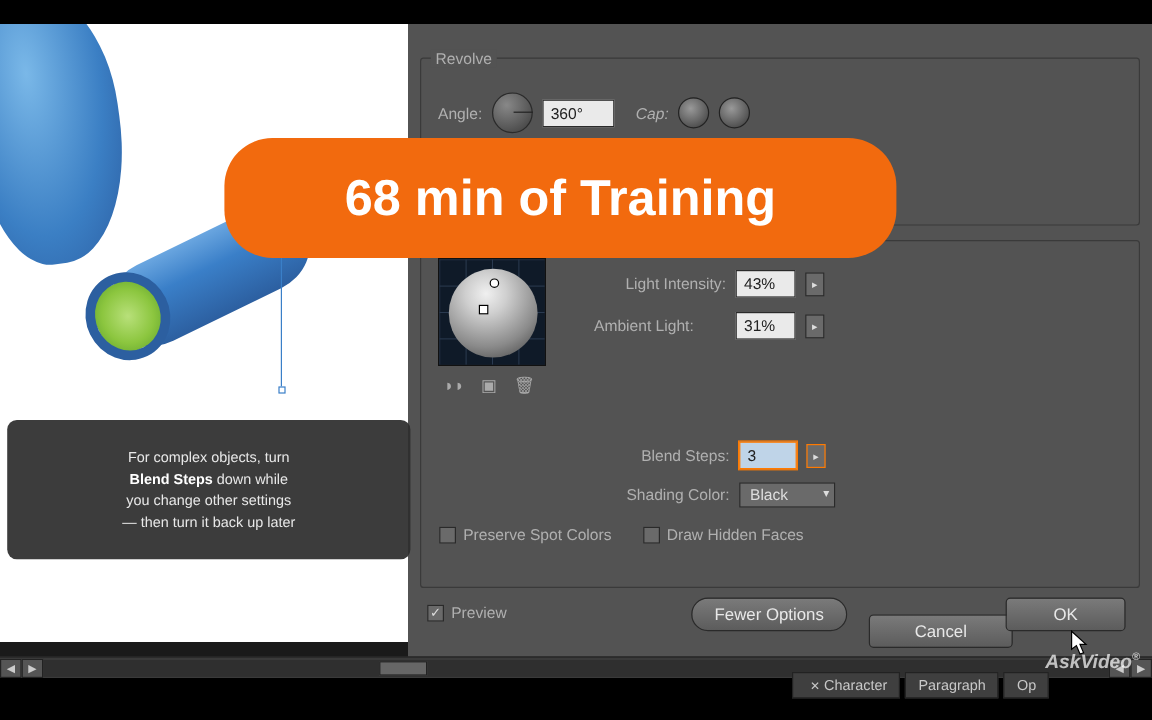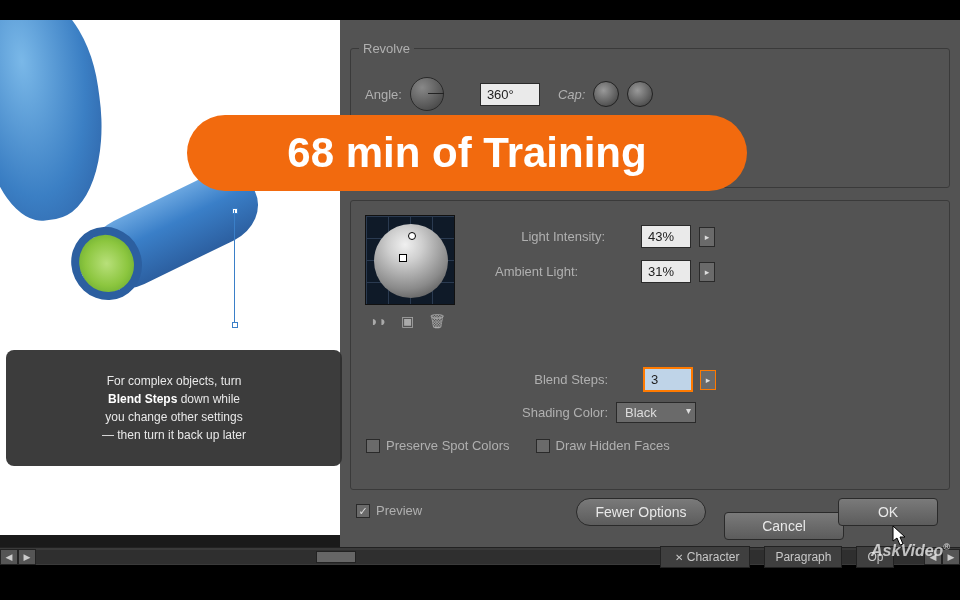--- a/index.html
+++ b/index.html
@@ -120,21 +120,20 @@
     }
 
     .text-field {
       background: #eaeaea;
       border: 1px solid #2a2a2a;
       color: #222;
       font-size: 13px;
       padding: 3px 6px;
       width: 60px;
       text-align: left;
-      margin-left: 28px;
     }
     .text-field.highlight {
       border: 1px solid #ff7a00;
       outline: 1px solid #ff7a00;
       background: #bfd4e8;
       width: 48px;
     }
 
     .radio-cap {
       width: 26px; height: 26px;
@@ -233,21 +232,21 @@
       font-size: 14px;
       padding: 5px 0;
       text-align: center;
       cursor: pointer;
     }
 
     
     .banner {
       position: absolute;
       top: 95px; left: 187px;
-      width: 560px; height: 76px;
+      width: 560px; height: 100px;
       background: #f26a0e;
       border-radius: 40px;
       display: flex; align-items: center; justify-content: center;
       color: #fff;
       font-size: 42px;
       font-weight: bold;
       z-index: 50;
     }
 
     
@@ -295,23 +294,23 @@
       position: absolute;
       top: 1px; left: 280px;
       width: 40px; height: 12px;
       background: #666;
       border: 1px solid #222;
     }
 
     
     .panel-tabs {
       position: absolute;
-      top: 526px; left: 660px;
+      top: 540px; left: 660px;
       display: flex;
-      gap: 14px;
+      gap: 4px;
       font-size: 12px;
       color: #c8c8c8;
       z-index: 5;
     }
     .tab {
       background: #3f3f3f;
       padding: 3px 10px;
       border: 1px solid #222;
     }
     .tab .close { font-size: 10px; margin-left: 4px; }

